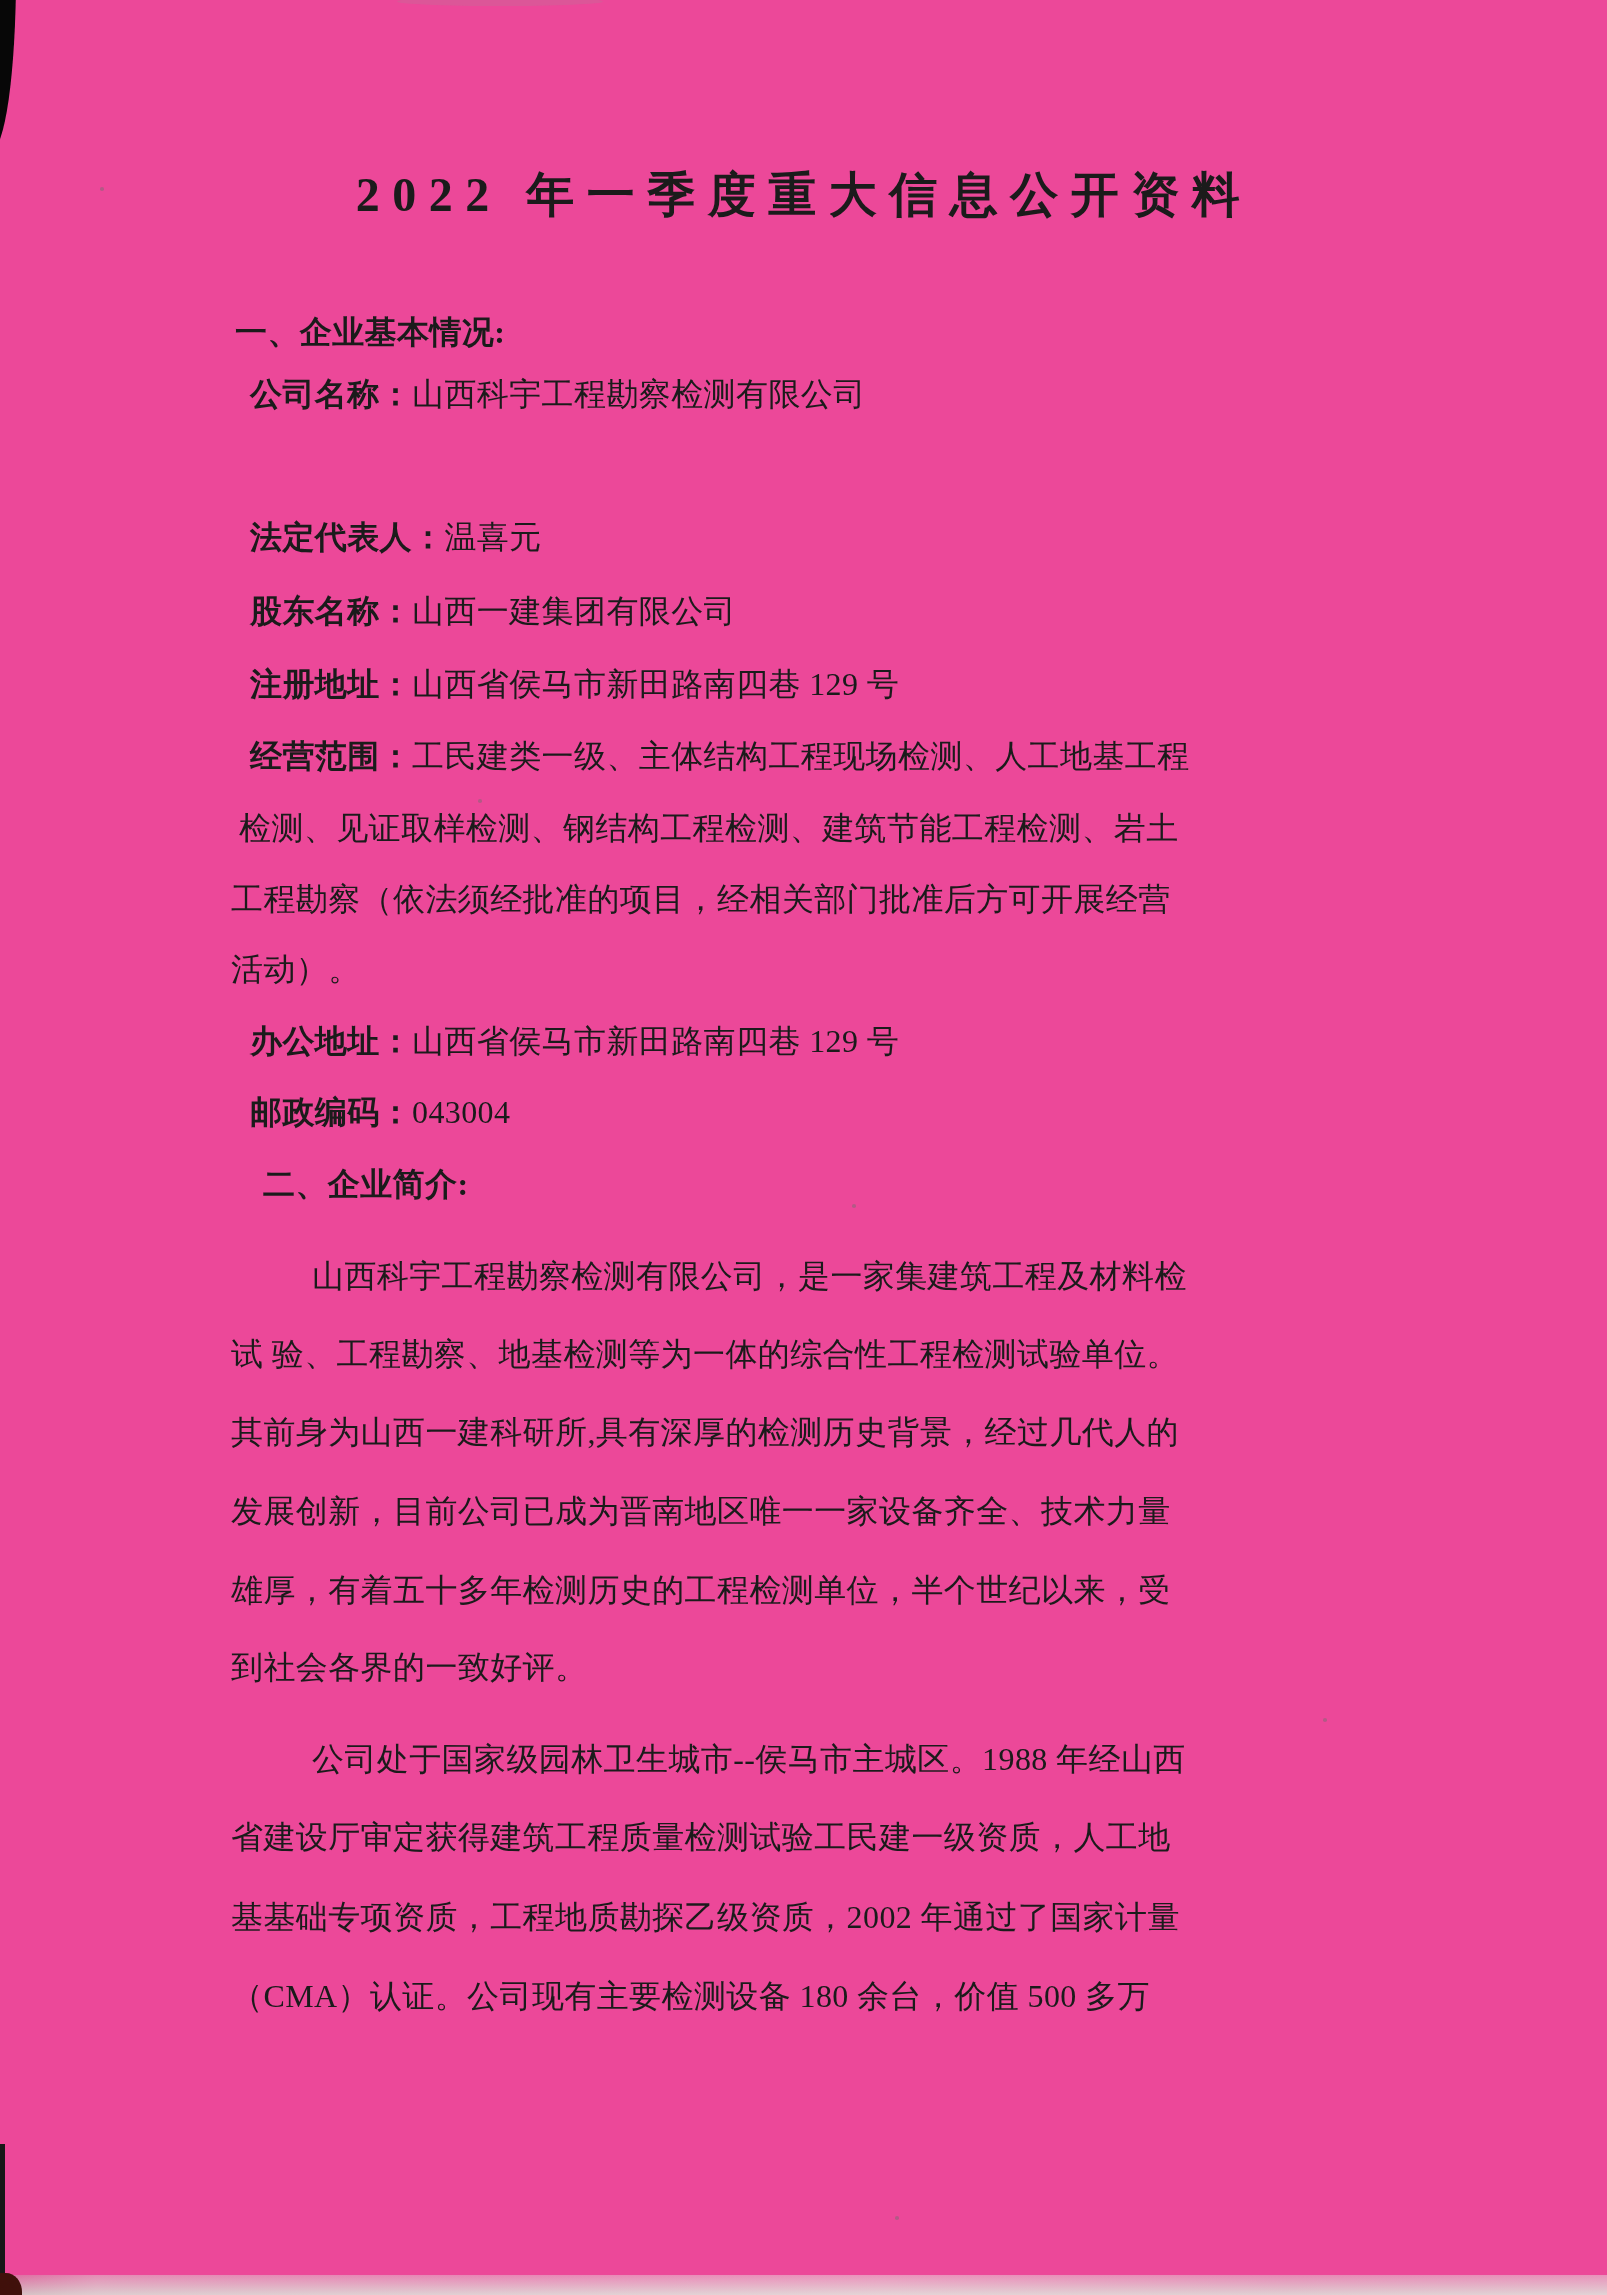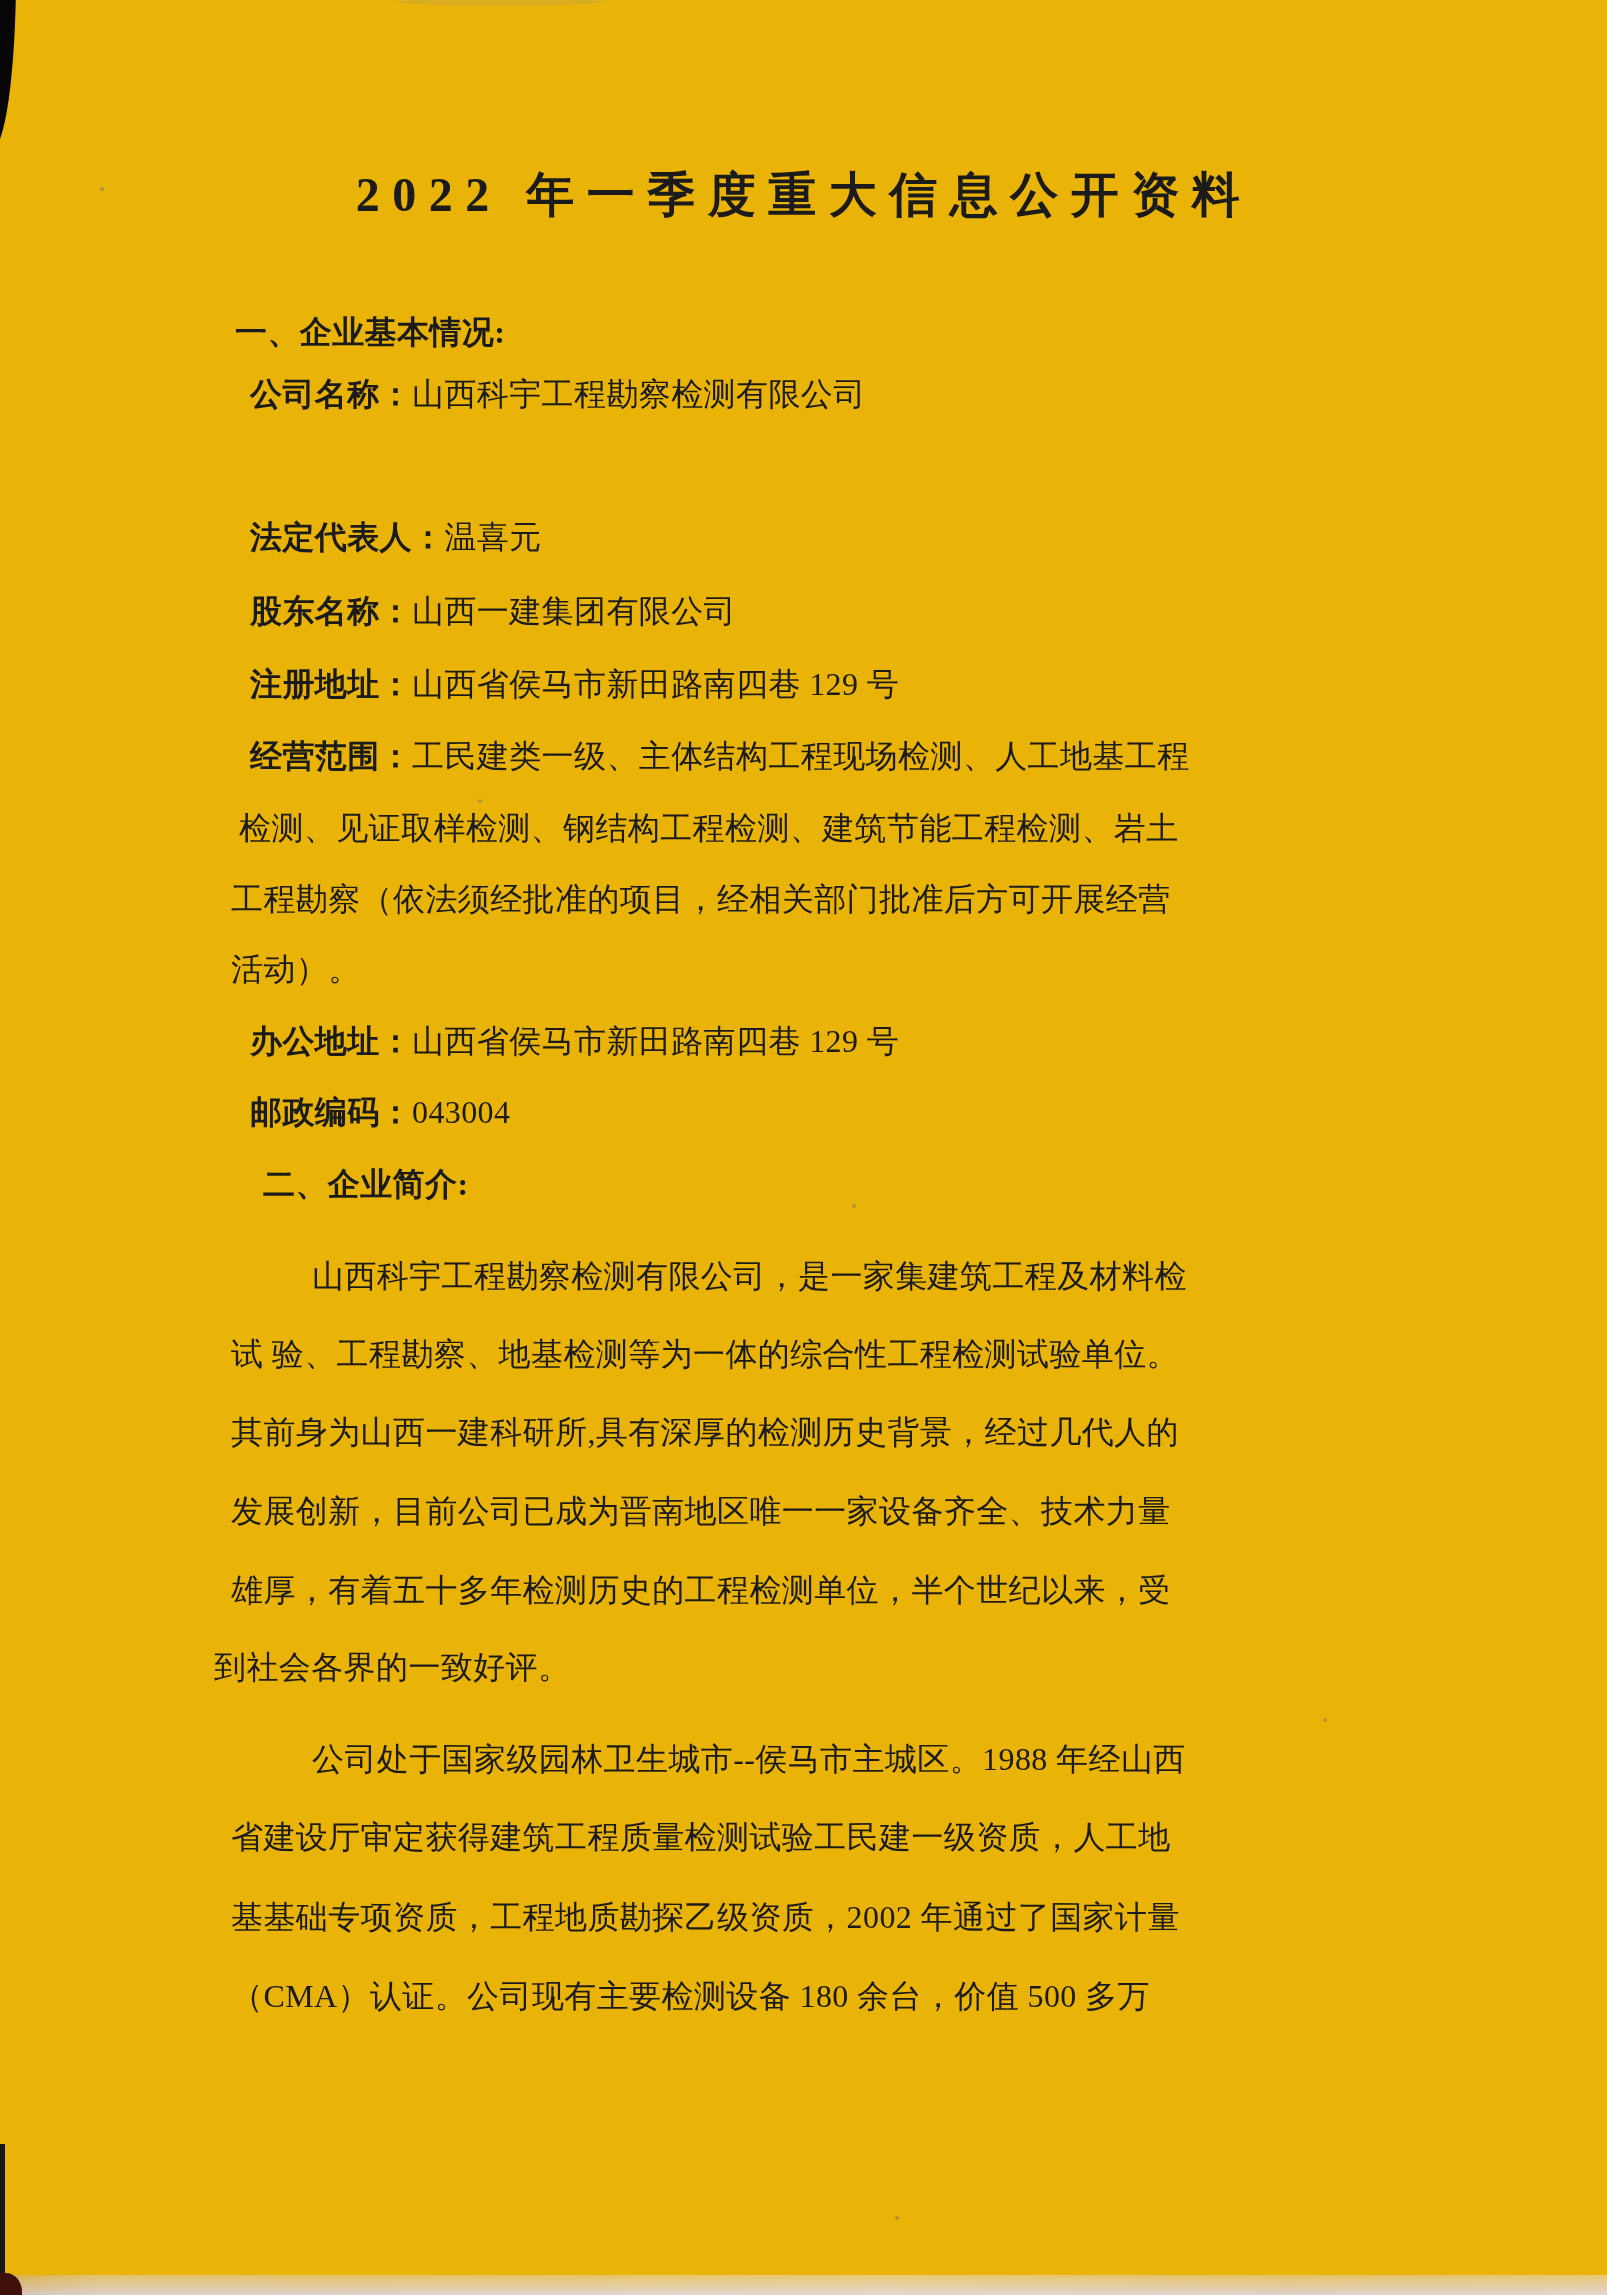--- a/index.html
+++ b/index.html
@@ -5,21 +5,21 @@
   html, body { margin: 0; padding: 0; }
   body {
     width: 1608px; height: 2295px;
     background: #fafafa;
     font-family: "Liberation Serif", "DejaVu Serif", serif;
     overflow: hidden;
   }
   .page {
     position: relative;
     width: 1608px; height: 2295px;
-    background: #eab308;
+    background: #ec4899;
     color: #1b1b1b;
   }
   .title {
     position: absolute; top: 163px; left: 0; width: 1608px;
     margin: 0; text-align: center;
     font-size: 48px; font-weight: 700; letter-spacing: 12.5px;
     white-space: nowrap;
   }
   .line {
     position: absolute;
@@ -105,21 +105,21 @@
 
   <div class="line" style="left:250px; top:1089px;"><span class="b">邮政编码：</span><span>043004</span></div>
 
   <div class="line heading" style="left:235px; top:1161px;margin-left:28px;">二、企业简介:</div>
 
   <div class="line" style="left:312px; top:1253px;">山西科宇工程勘察检测有限公司，是一家集建筑工程及材料检</div>
   <div class="line" style="left:231px; top:1331px;">试 验、工程勘察、地基检测等为一体的综合性工程检测试验单位。</div>
   <div class="line" style="left:231px; top:1409px;">其前身为山西一建科研所,具有深厚的检测历史背景，经过几代人的</div>
   <div class="line" style="left:231px; top:1488px;">发展创新，目前公司已成为晋南地区唯一一家设备齐全、技术力量</div>
   <div class="line" style="left:231px; top:1567px;">雄厚，有着五十多年检测历史的工程检测单位，半个世纪以来，受</div>
-  <div class="line" style="left:214px; top:1644px;">到社会各界的一致好评。</div>
+  <div class="line" style="left:231px; top:1644px;">到社会各界的一致好评。</div>
 
   <div class="line" style="left:312px; top:1736px;">公司处于国家级园林卫生城市--侯马市主城区。1988 年经山西</div>
   <div class="line" style="left:231px; top:1814px;">省建设厅审定获得建筑工程质量检测试验工民建一级资质，人工地</div>
   <div class="line" style="left:231px; top:1894px;">基基础专项资质，工程地质勘探乙级资质，2002 年通过了国家计量</div>
   <div class="line" style="left:231px; top:1973px;">（CMA）认证。公司现有主要检测设备 180 余台，价值 500 多万</div>
 
 </div>
 
 
 </body></html>

